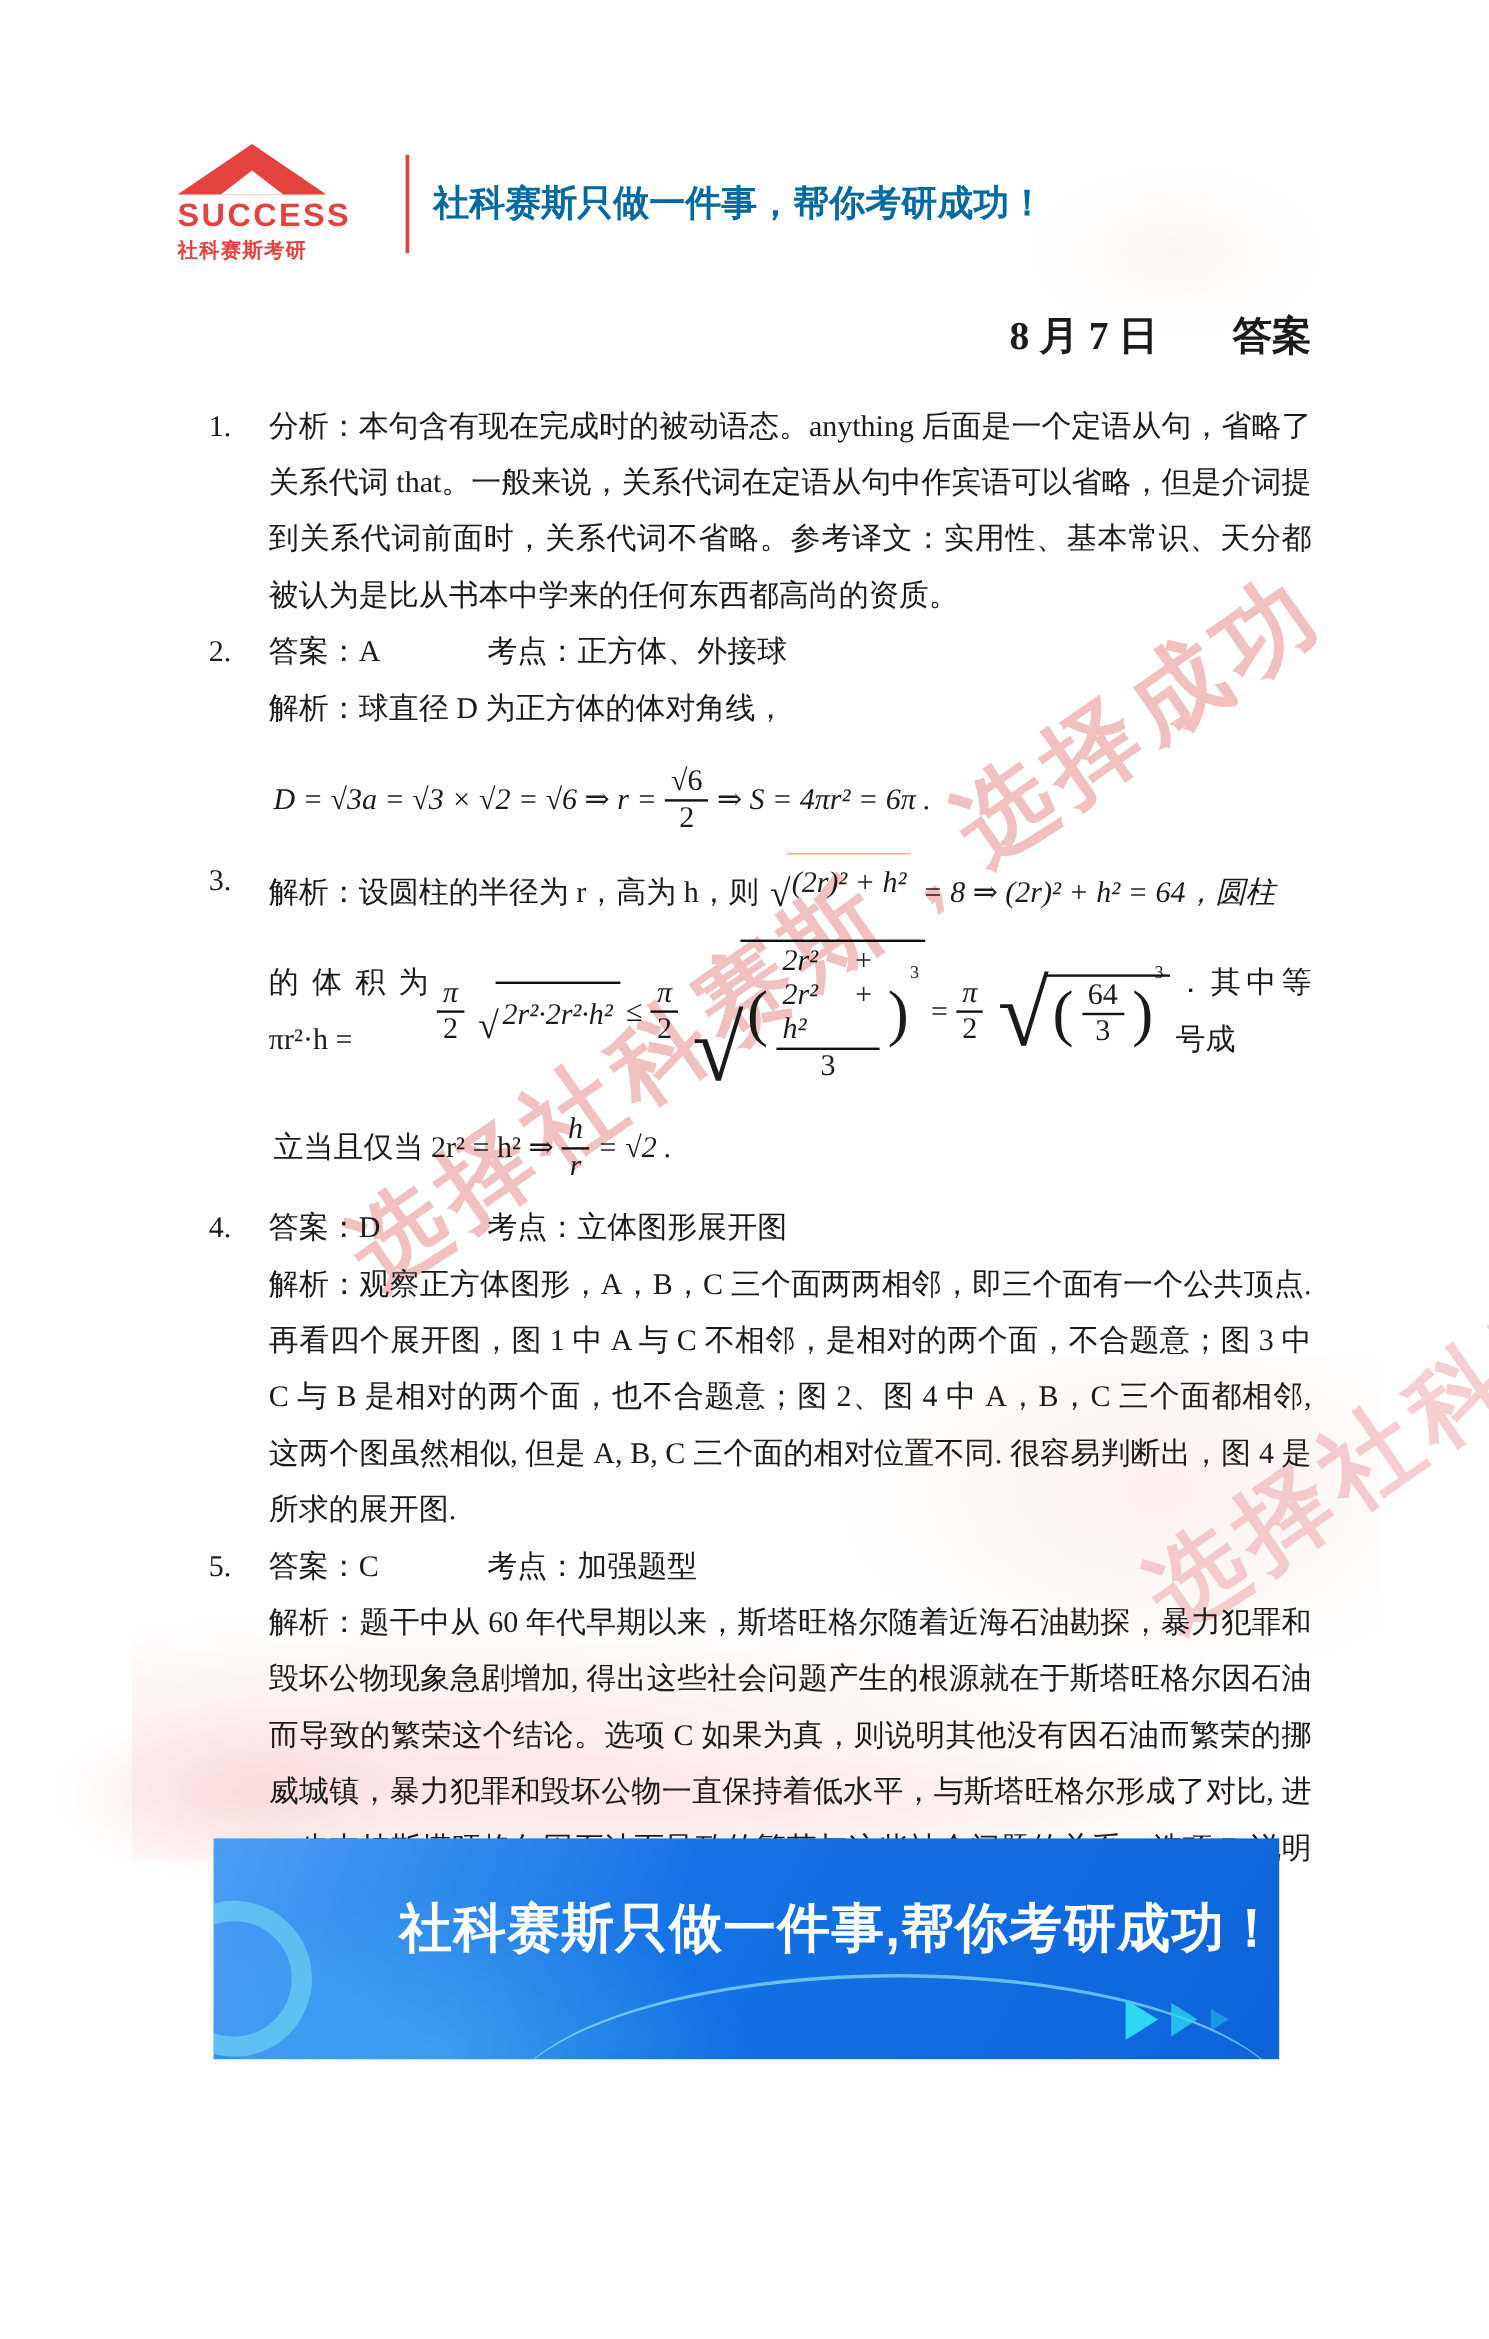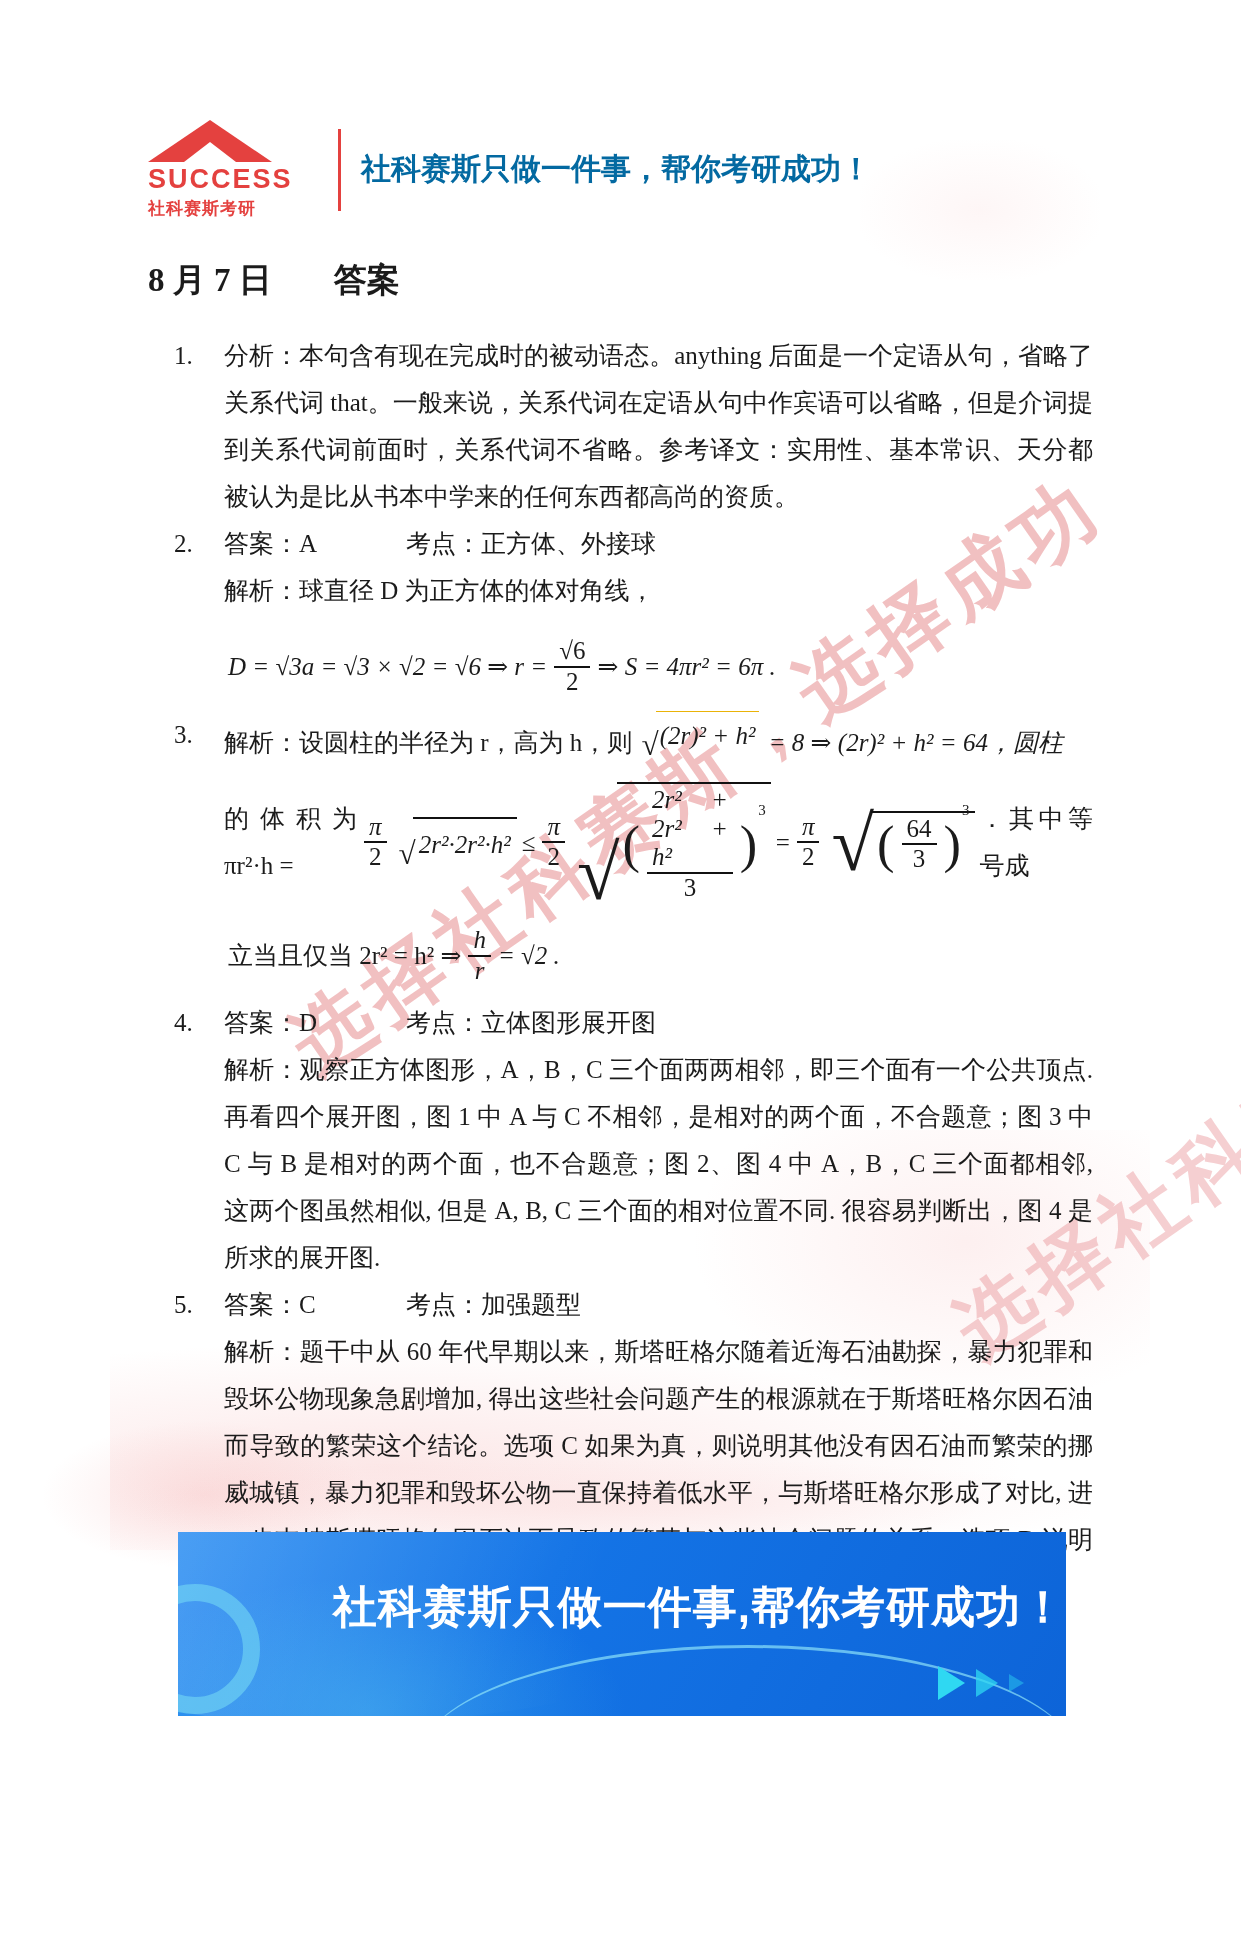--- a/index.html
+++ b/index.html
@@ -37,21 +37,21 @@
         border-bottom:20px solid #ffffff;}
   .logo-brand{color:#e4413f;font-family:"Liberation Sans",sans-serif;font-weight:700;
         font-size:27px;letter-spacing:2px;line-height:1.1;}
   .logo-sub{color:#e4413f;font-family:"Liberation Sans",sans-serif;font-weight:700;
         font-size:17px;letter-spacing:1px;margin-top:2px;}
   .hdr-divider{width:3px;height:82px;background:#e4413f;margin:0 20px 0 14px;}
   .slogan{color:#0369a1;font-family:Liberation Serif, serif;font-weight:900;
         font-size:30px;letter-spacing:0px;white-space:nowrap;}
 
   
-  .title{position:absolute;left:148px;top:258px;width:945px;text-align:left;
+  .title{position:absolute;left:148px;top:258px;width:945px;text-align:right;
         font-size:33px;font-weight:700;margin:0;}
   .title .gap{margin-left:62px;}
 
   
   .content{position:absolute;left:148px;top:332px;width:945px;font-size:25px;line-height:47px;}
   .item{display:flex;align-items:flex-start;}
   .num{width:50px;padding-left:26px;box-sizing:content-box;flex:0 0 auto;}
   .ibody{flex:1 1 auto;text-align:justify;}
   .para{margin:0;}
   .ans-line{white-space:nowrap;}

